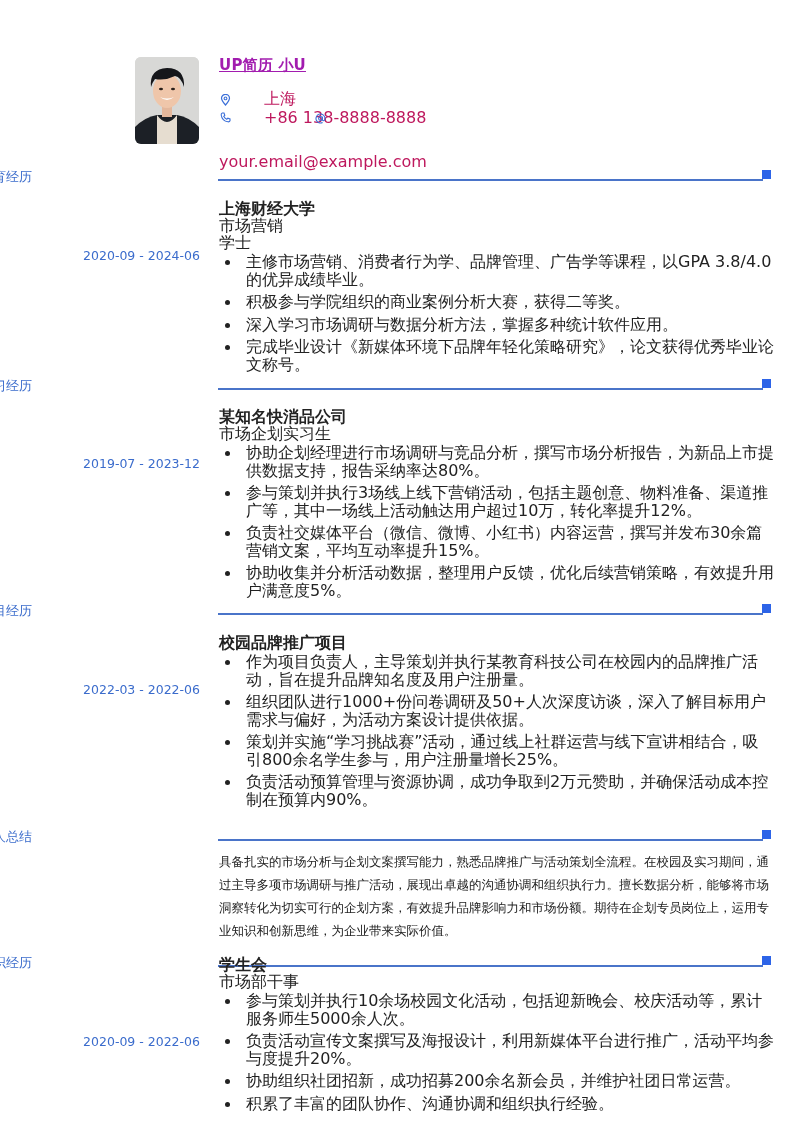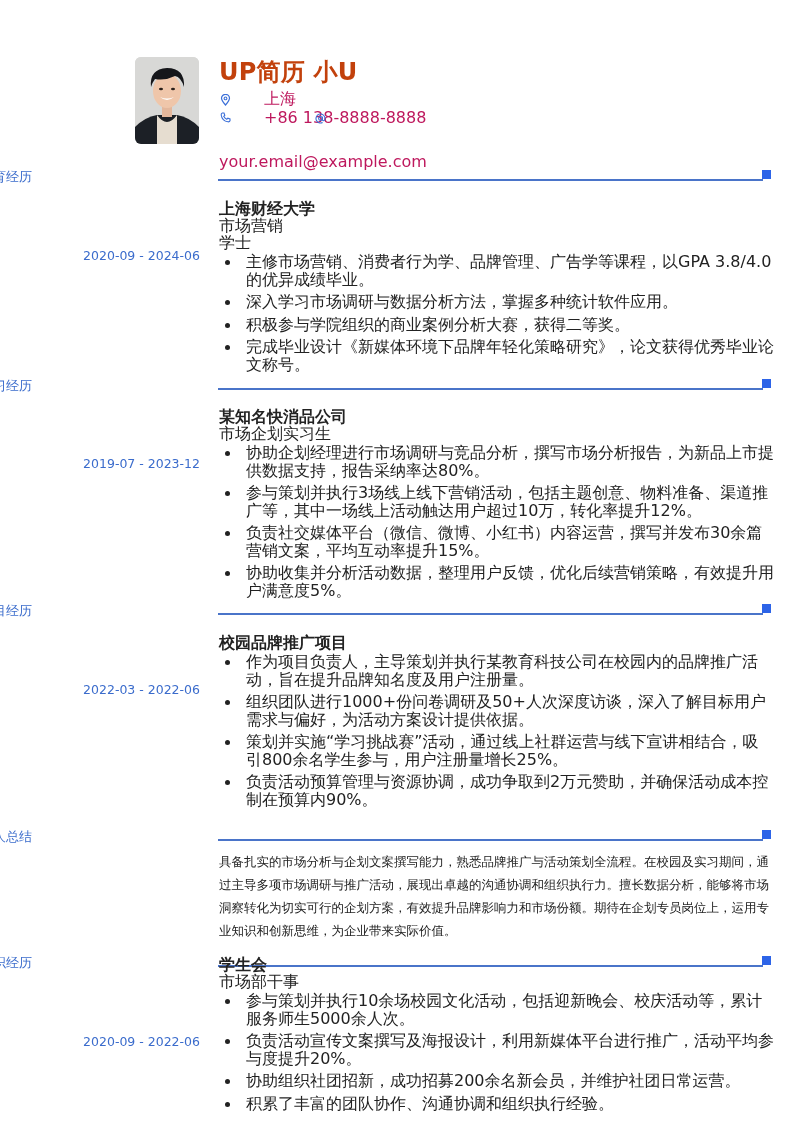--- a/index.html
+++ b/index.html
@@ -5,21 +5,21 @@
   * { box-sizing: border-box; margin: 0; padding: 0; }
   html, body { width: 800px; height: 1130px; background: #ffffff; overflow: hidden; }
   body { font-family: "DejaVu Sans", "Liberation Sans", sans-serif; color: #222; position: relative; }
   .page { position: absolute; left: 0; top: 0; width: 800px; height: 1130px; }
 
   
   .photo {
     position: absolute; left: 135px; top: 57px; width: 64px; height: 87px;
     border-radius: 6px; overflow: hidden; background: #d9d9d7;
   }
-  .name { position: absolute; left: 219px; top: 56px; font-size: 24px; font-weight: 600; color: #c2410c; letter-spacing: 0.2px; }
+  .name { position: absolute; left: 219px; top: 56px; font-size: 15px; font-weight: 600; color: #a21caf; letter-spacing: 0.2px; text-decoration: underline; }
   .contact { position: absolute; left: 219px; font-size: 16px; color: #be185d; display: flex; align-items: center; gap: 28px; }
   .contact .ic { width: 12px; height: 12px; margin-right: 5px; display: inline-flex; align-items: center; justify-content: center; color: #3b6fd8; }
   .c1 { top: 89px; } .c2 { top: 108px; } .c3 { top: 112px; flex-direction: column; }
 
   
   .sec { position: absolute; left: 0; width: 632px; height: 20px; }
   .sec-title { position: absolute; right: 600px; top: 0; font-size: 13px; color: #3b6ccc; white-space: nowrap; }
   .sec-line { position: absolute; left: 218px; width: 545px; height: 1.5px; background: #4a74c9; top: 11px; }
   .sec-sq { position: absolute; left: 762px; top: 2px; width: 9px; height: 9px; background: #2d64e8; }
 
@@ -86,22 +86,22 @@
     <div class="sec-line"></div>
     <div class="sec-sq"></div>
   </div>
   <div class="date" style="top:200px;">2020-09 - 2024-06</div>
   <div class="entry" style="top:200px;">
     <div class="e-title">上海财经大学</div>
     <div class="e-sub">市场营销</div>
     <div class="e-sub">学士</div>
     <ul class="bul">
         <li><span>主修市场营销、消费者行为学、品牌管理、广告学等课程，以</span><b>GPA 3.8/4.0</b><span>的优异成绩毕业。</span></li>
+        <li><span>积极参与学院组织的</span><b>商业案例分析大赛</b><span>，获得</span><b>二等奖</b><span>。</span></li>
         <li><span>深入学习</span><b>市场调研</b><span>与</span><b>数据分析</b><span>方法，掌握多种统计软件应用。</span></li>
-        <li><span>积极参与学院组织的</span><b>商业案例分析大赛</b><span>，获得</span><b>二等奖</b><span>。</span></li>
         <li><span>完成毕业设计《新媒体环境下品牌年轻化策略研究》，论文获得</span><b>优秀毕业论文</b><span>称号。</span></li>
       </ul>
   </div>
 
   <div class="sec" style="top:377px;">
     <div class="sec-title">实习经历</div>
     <div class="sec-line"></div>
     <div class="sec-sq"></div>
   </div>
   <div class="date" style="top:408px;">2019-07 - 2023-12</div>

